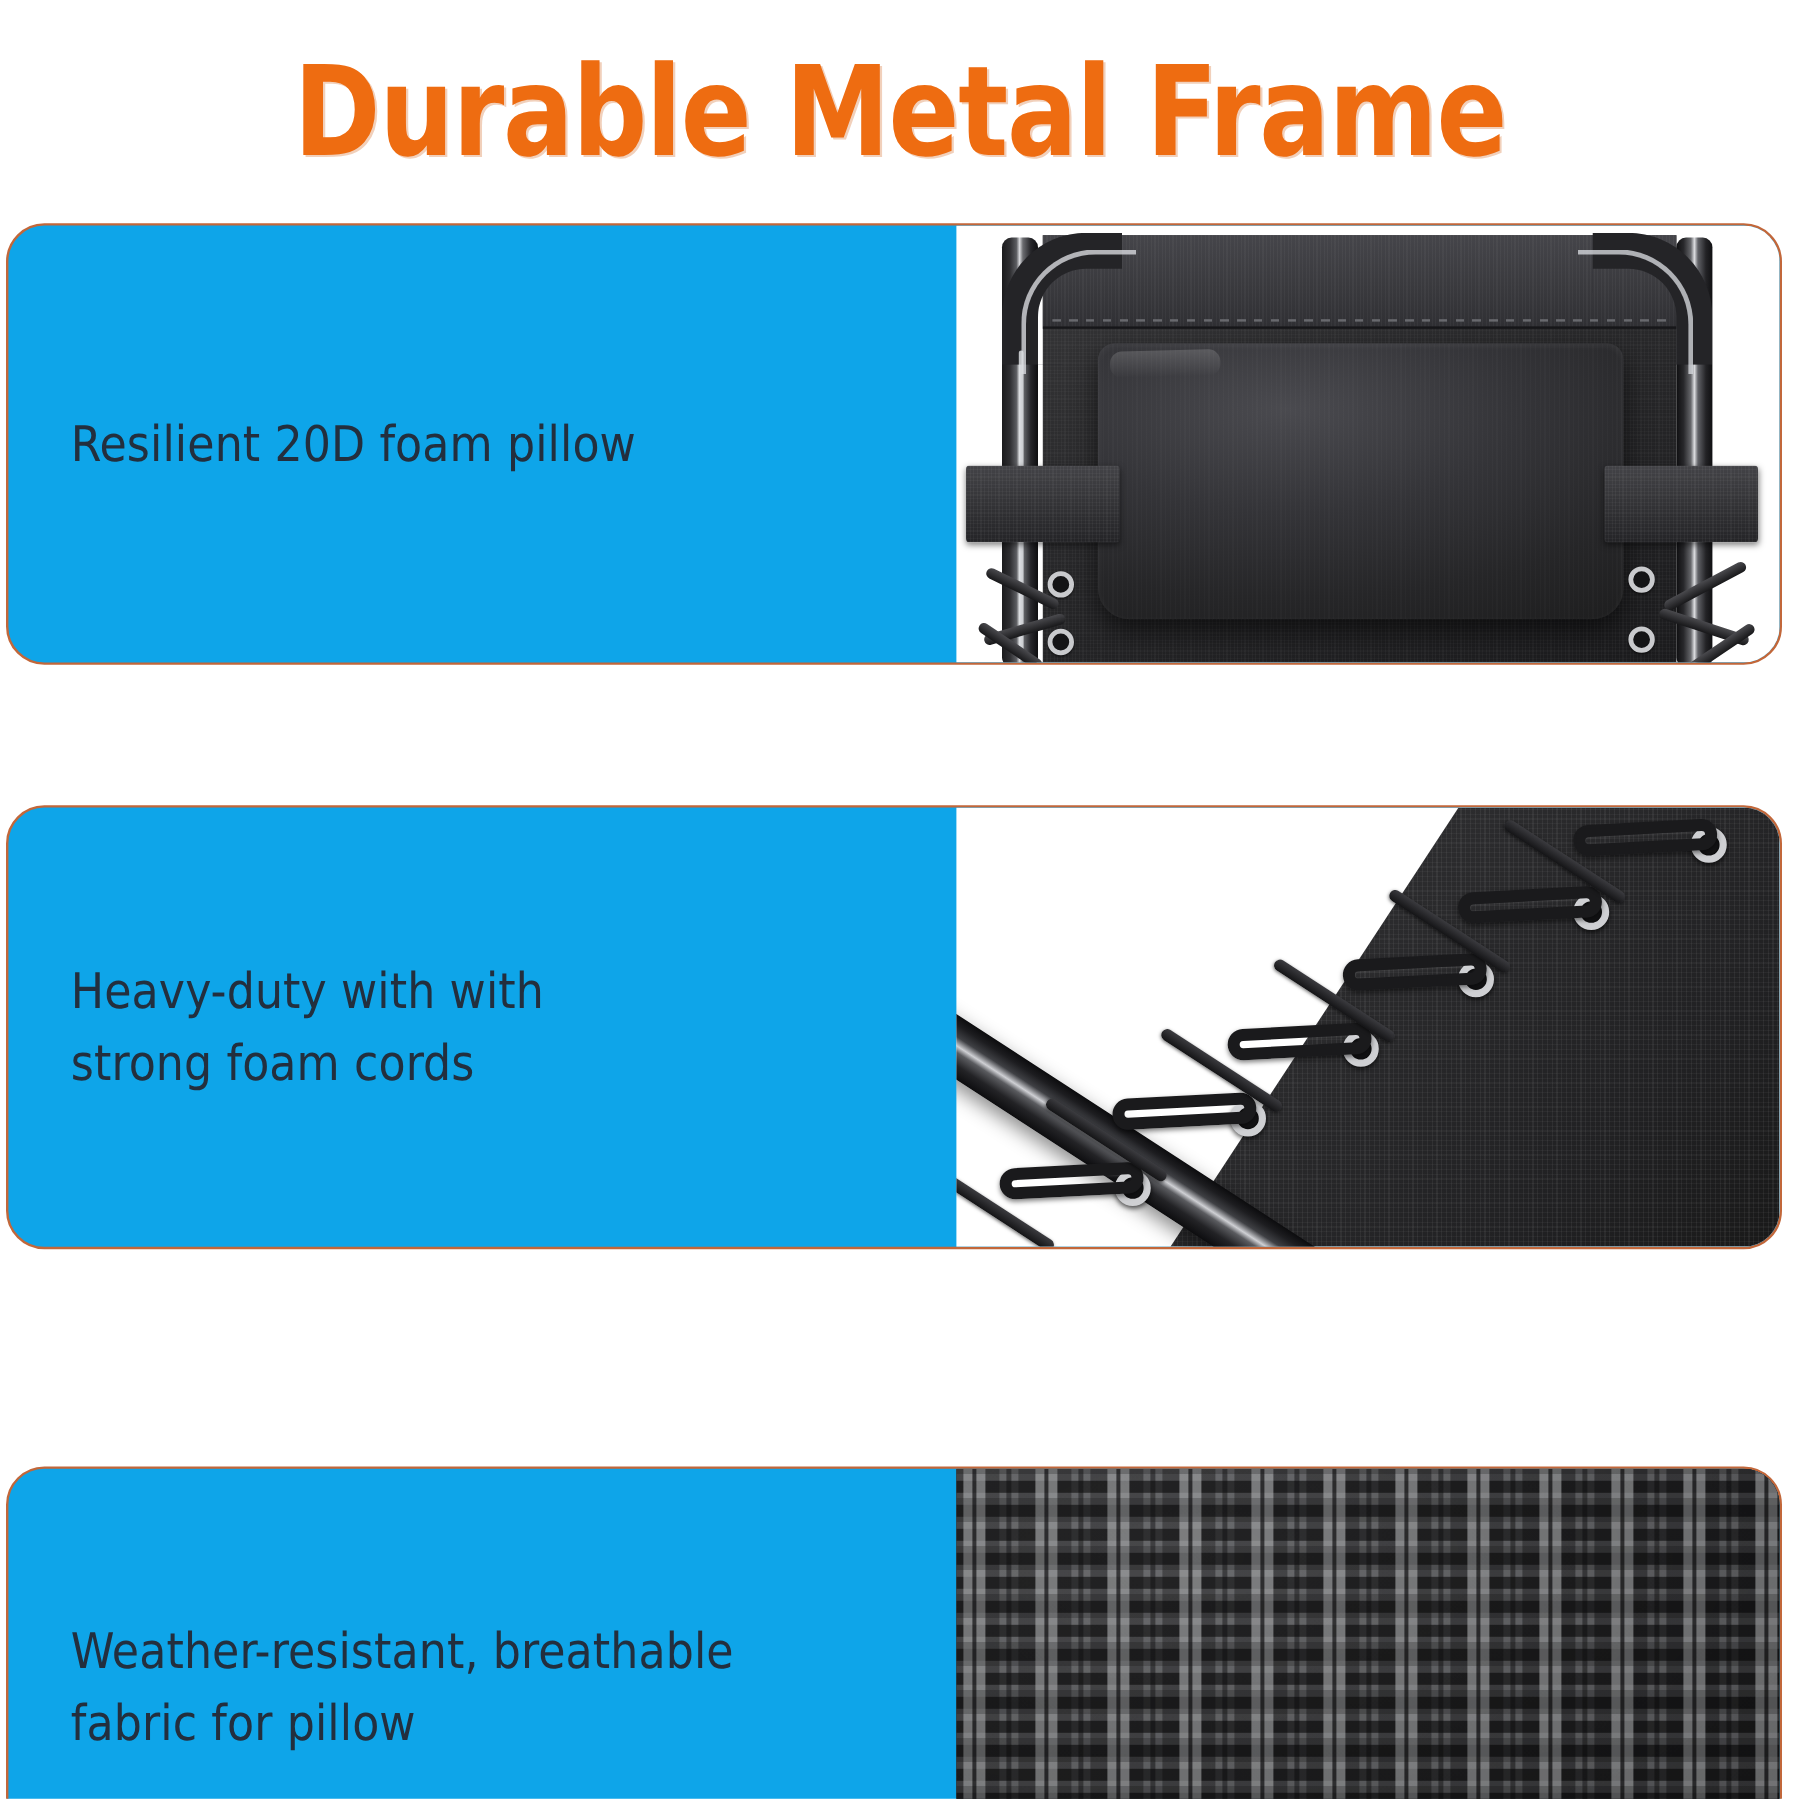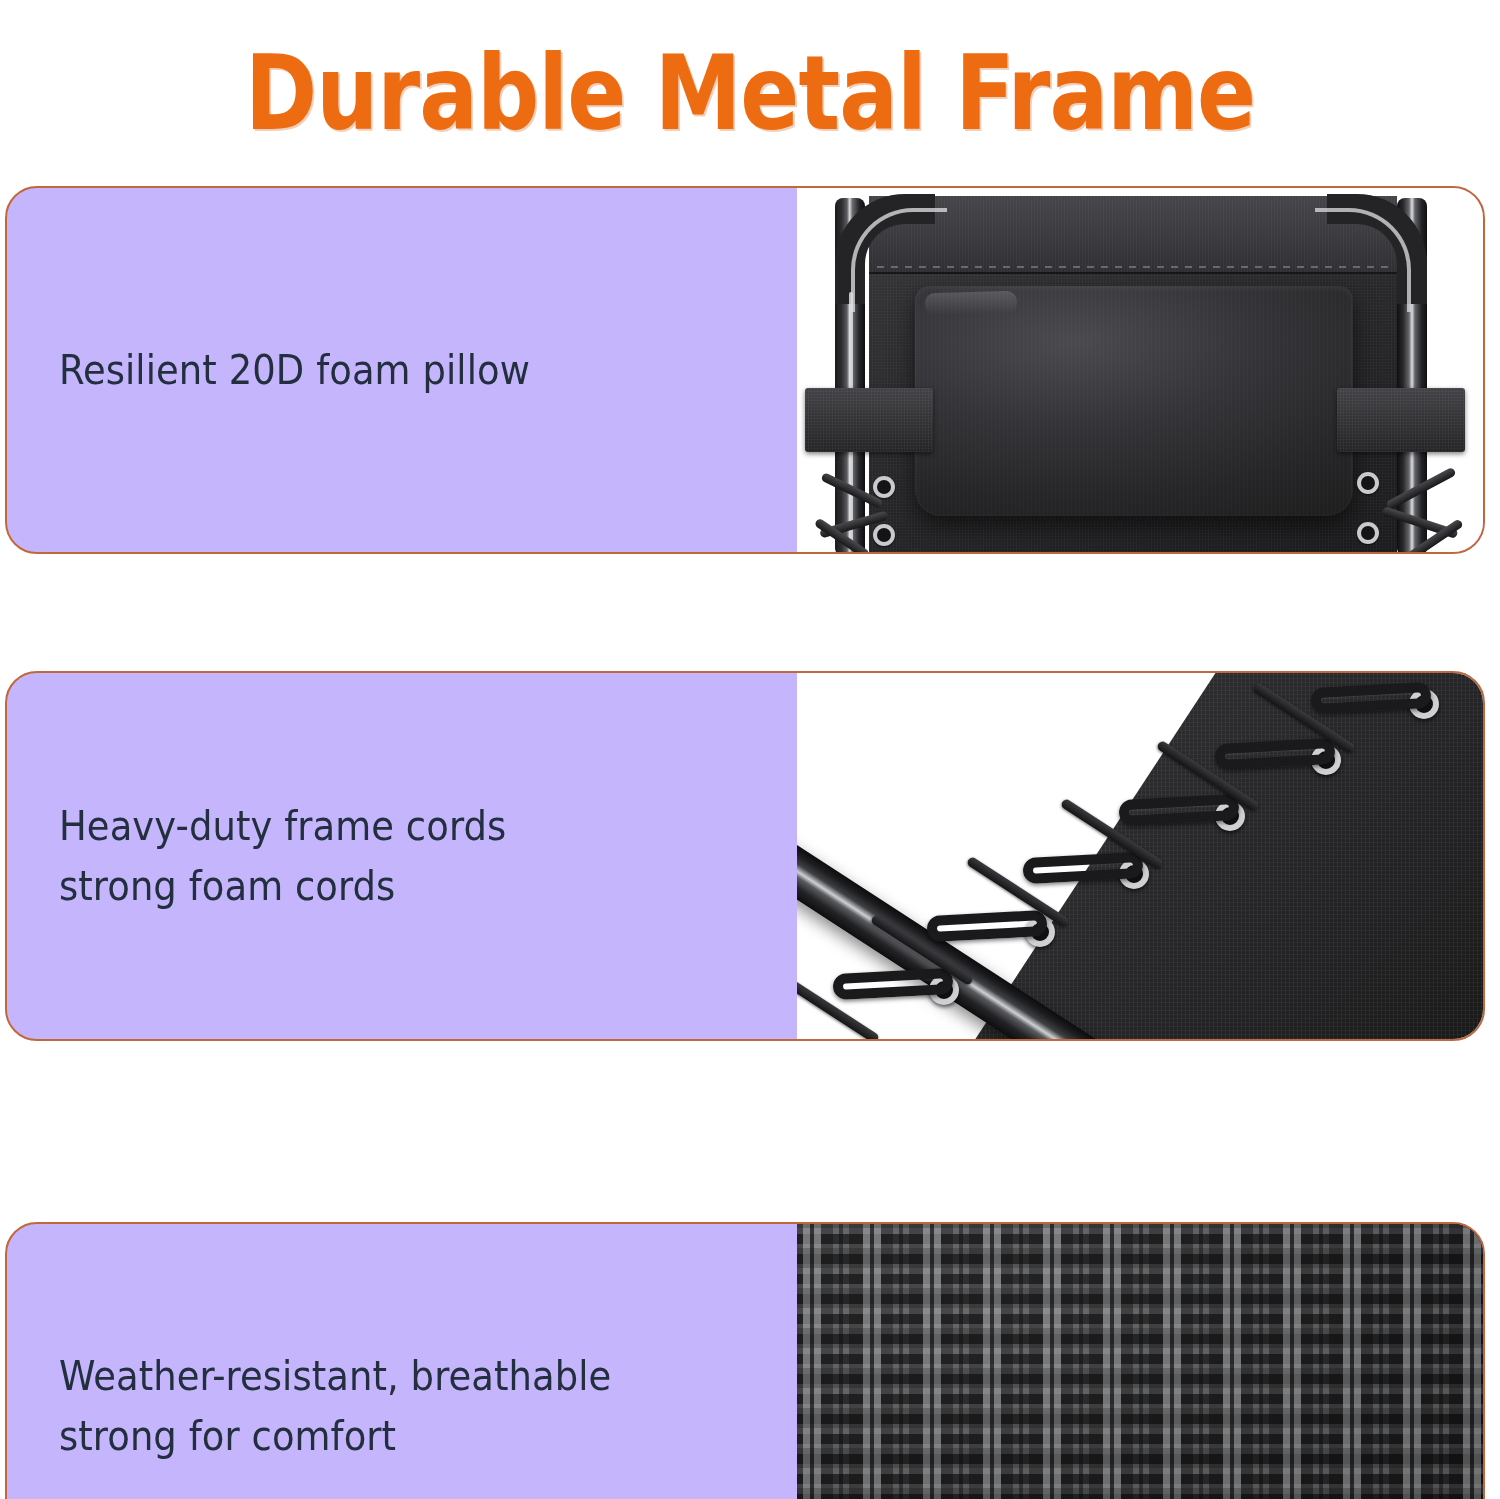--- a/index.html
+++ b/index.html
@@ -42,21 +42,21 @@
     text-shadow: 2px 2px 0 rgba(210,100,30,0.30);
   }
 
   
   .card {
     position: absolute;
     left: 5px;
     width: 1480px;
     border: 2px solid #C2673A;
     border-radius: 32px;
-    background: #c4b5fd;
+    background: #0ea5e9;
     overflow: hidden;
     display: flex;
     flex-direction: row;
   }
 
   #card-1 { top: 154px;  height: 368px; }
   #card-2 { top: 639px;  height: 370px; }
   #card-3 { top: 1190px; height: 368px; }
 
   .card-text {
@@ -402,21 +402,21 @@
       <div class="m1-grommet" style="right:104px; top:334px;"></div>
       <div class="m1-cord" style="right:24px; top:296px; width:76px; transform:rotate(-28deg);"></div>
       <div class="m1-cord" style="right:24px; top:330px; width:78px; transform:rotate(18deg);"></div>
       <div class="m1-cord" style="right:16px; top:348px; width:66px; transform:rotate(-34deg);"></div>
     </div>
   </div>
 
   <div class="card" id="card-2">
 
     <div class="card-text">
-      <div class="line">Heavy-duty frame cords</div>
+      <div class="line">Heavy-duty with with</div>
       <div class="line">strong foam cords</div>
     </div>
 
     <div class="card-media" id="media-2">
 
       <div id="m2-fabric"></div>
       <div id="m2-tube"></div>
 
       <div class="m2-grommet" style="right:44px;  top:16px;"></div>
       <div class="m2-grommet" style="right:142px; top:72px;"></div>
@@ -438,21 +438,21 @@
       <div class="m2-diag" style="right:406px; top:214px; transform:rotate(33deg);"></div>
       <div class="m2-diag" style="right:502px; top:272px; transform:rotate(33deg);"></div>
       <div class="m2-diag" style="right:596px; top:330px; transform:rotate(33deg);"></div>
     </div>
   </div>
 
   <div class="card" id="card-3">
 
     <div class="card-text">
       <div class="line">Weather-resistant, breathable</div>
-      <div class="line">strong for comfort</div>
+      <div class="line">fabric for pillow</div>
     </div>
 
     <div class="card-media" id="media-3">
       <div id="m3-weave"></div>
       <div id="m3-weave-mask"></div>
       <div id="m3-weave-blur"></div>
     </div>
   </div>
 
 </div>

